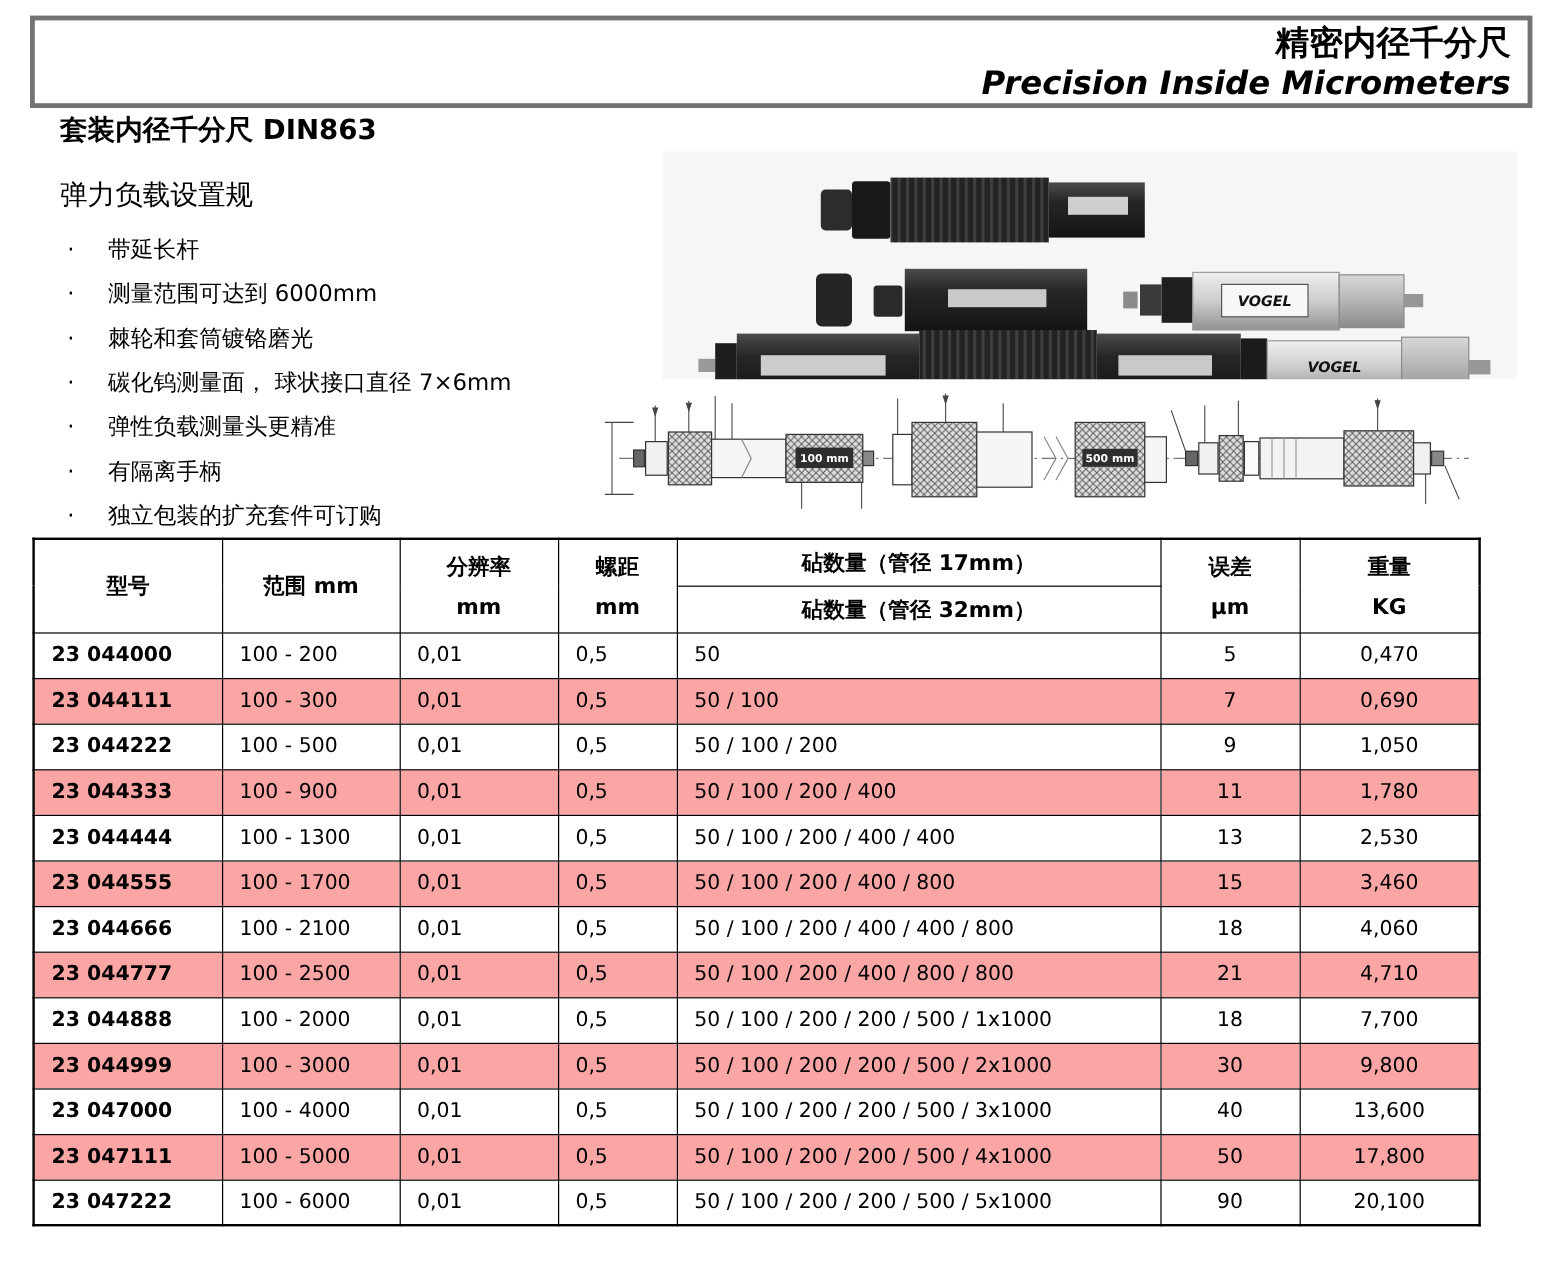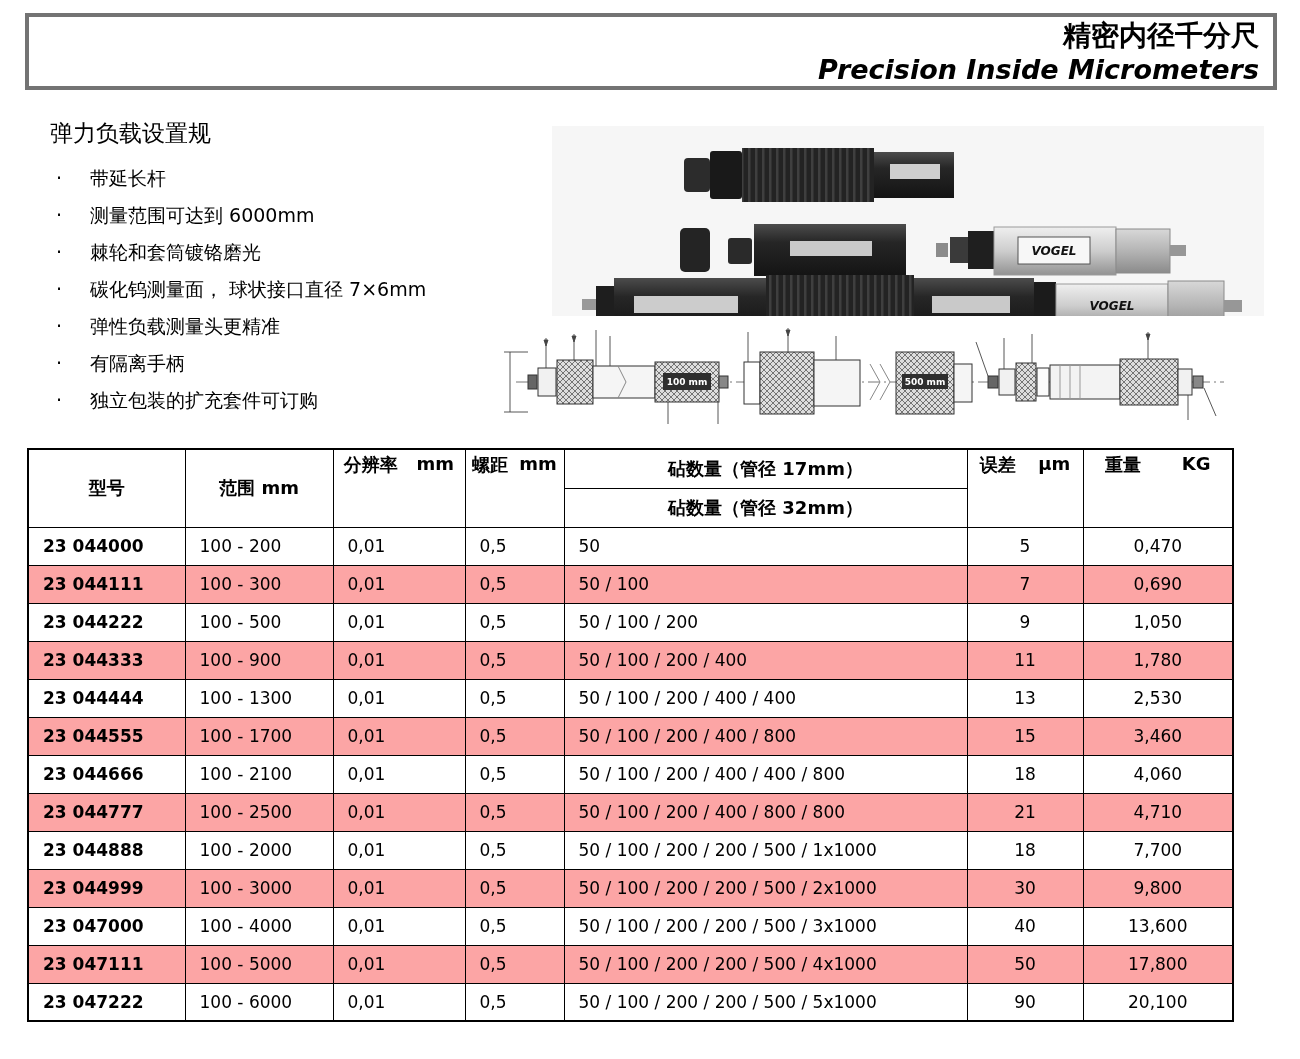--- a/index.html
+++ b/index.html
@@ -36,31 +36,32 @@
   table.spec th,table.spec td{
     border:1px solid #000;box-sizing:border-box;overflow:hidden;white-space:nowrap;
   }
   table.spec{border:2px solid #000;}
   table.spec th{font-weight:700;font-size:18px;text-align:center;vertical-align:middle;background:#fff;}
   table.spec thead tr{height:39px;}
   table.spec td{height:38px;padding:0 0 0 14px;text-align:left;vertical-align:middle;background:#fff;}
   table.spec tr.alt td{background:#fca5a5;}
   table.spec td.col-model{font-weight:700;}
   table.spec td.col-error,table.spec td.col-weight{text-align:center;padding-left:0;}
-  .two-line{display:flex;flex-direction:row;justify-content:space-around;height:70px;}
+  .two-line{display:flex;flex-direction:column;justify-content:space-around;height:70px;}
 </style>
 </head>
 <body>
 
 <div class="header-box">
   <div class="title-cn">精密内径千分尺</div>
   <div class="title-en">Precision Inside Micrometers</div>
 </div>
 
 <div class="left-col">
+  <h2 class="sec-title">套装内径千分尺  DIN863</h2>
   <div class="sec-sub">弹力负载设置规</div>
   <ul class="features">
       <li>
         <span class="dot">·</span>
         <span class="ftxt">带延长杆</span>
       </li>
       <li>
         <span class="dot">·</span>
         <span class="ftxt">测量范围可达到 6000mm</span>
       </li>

